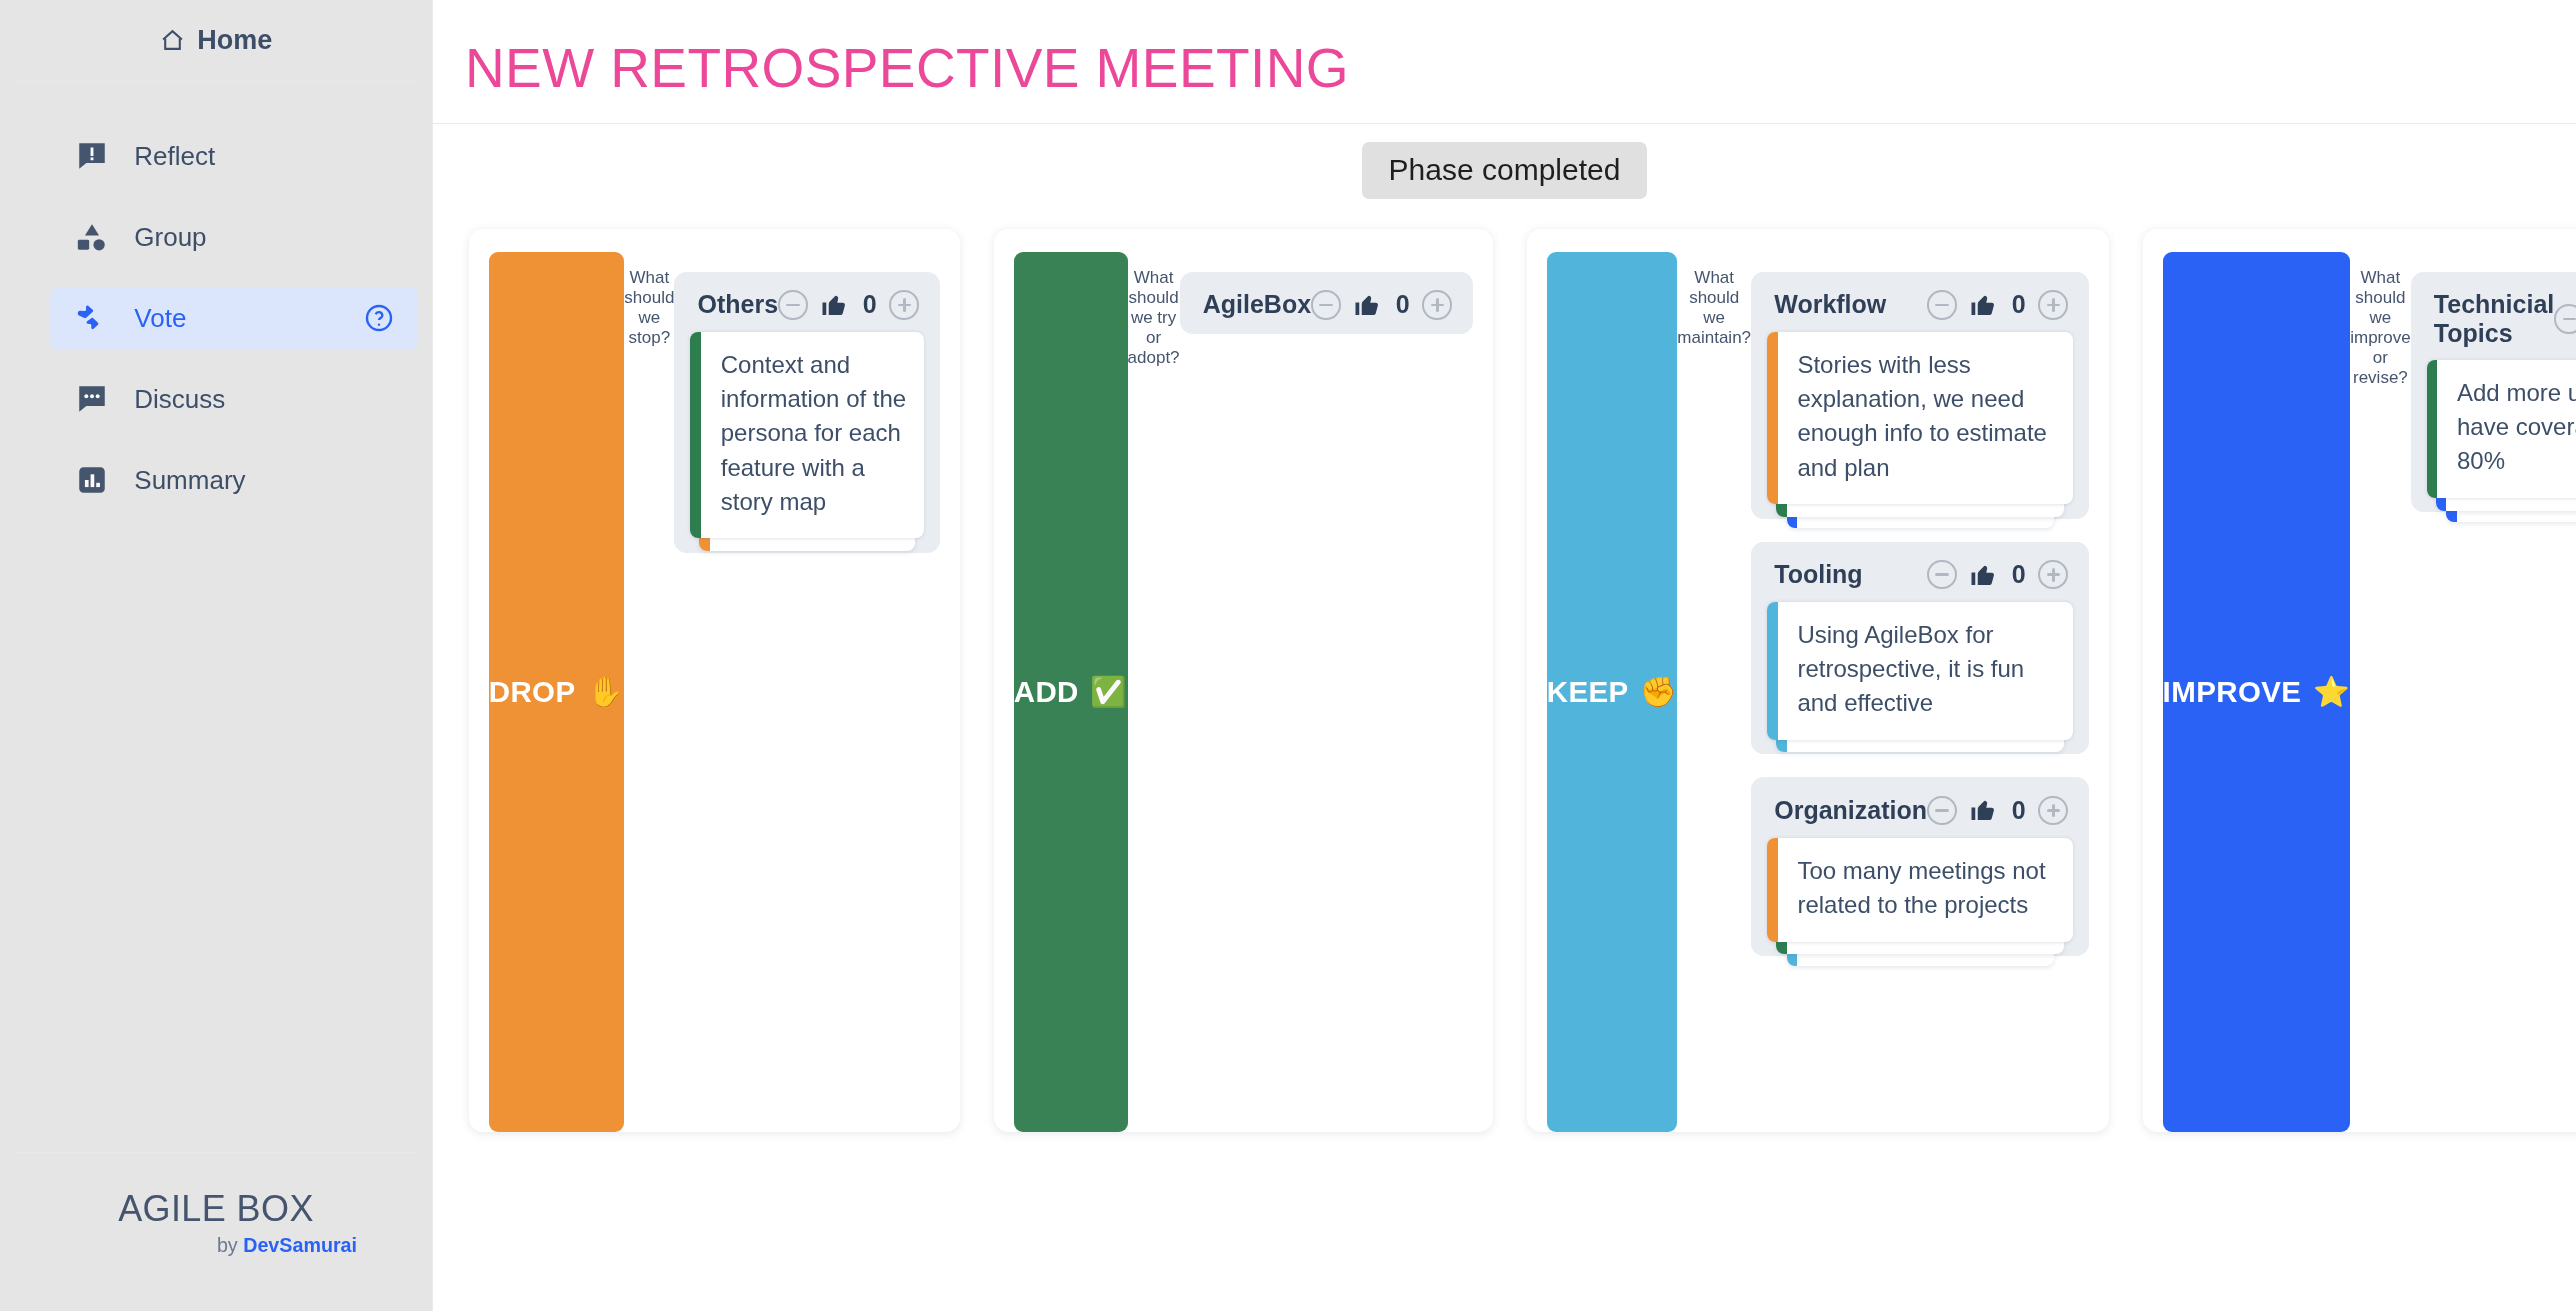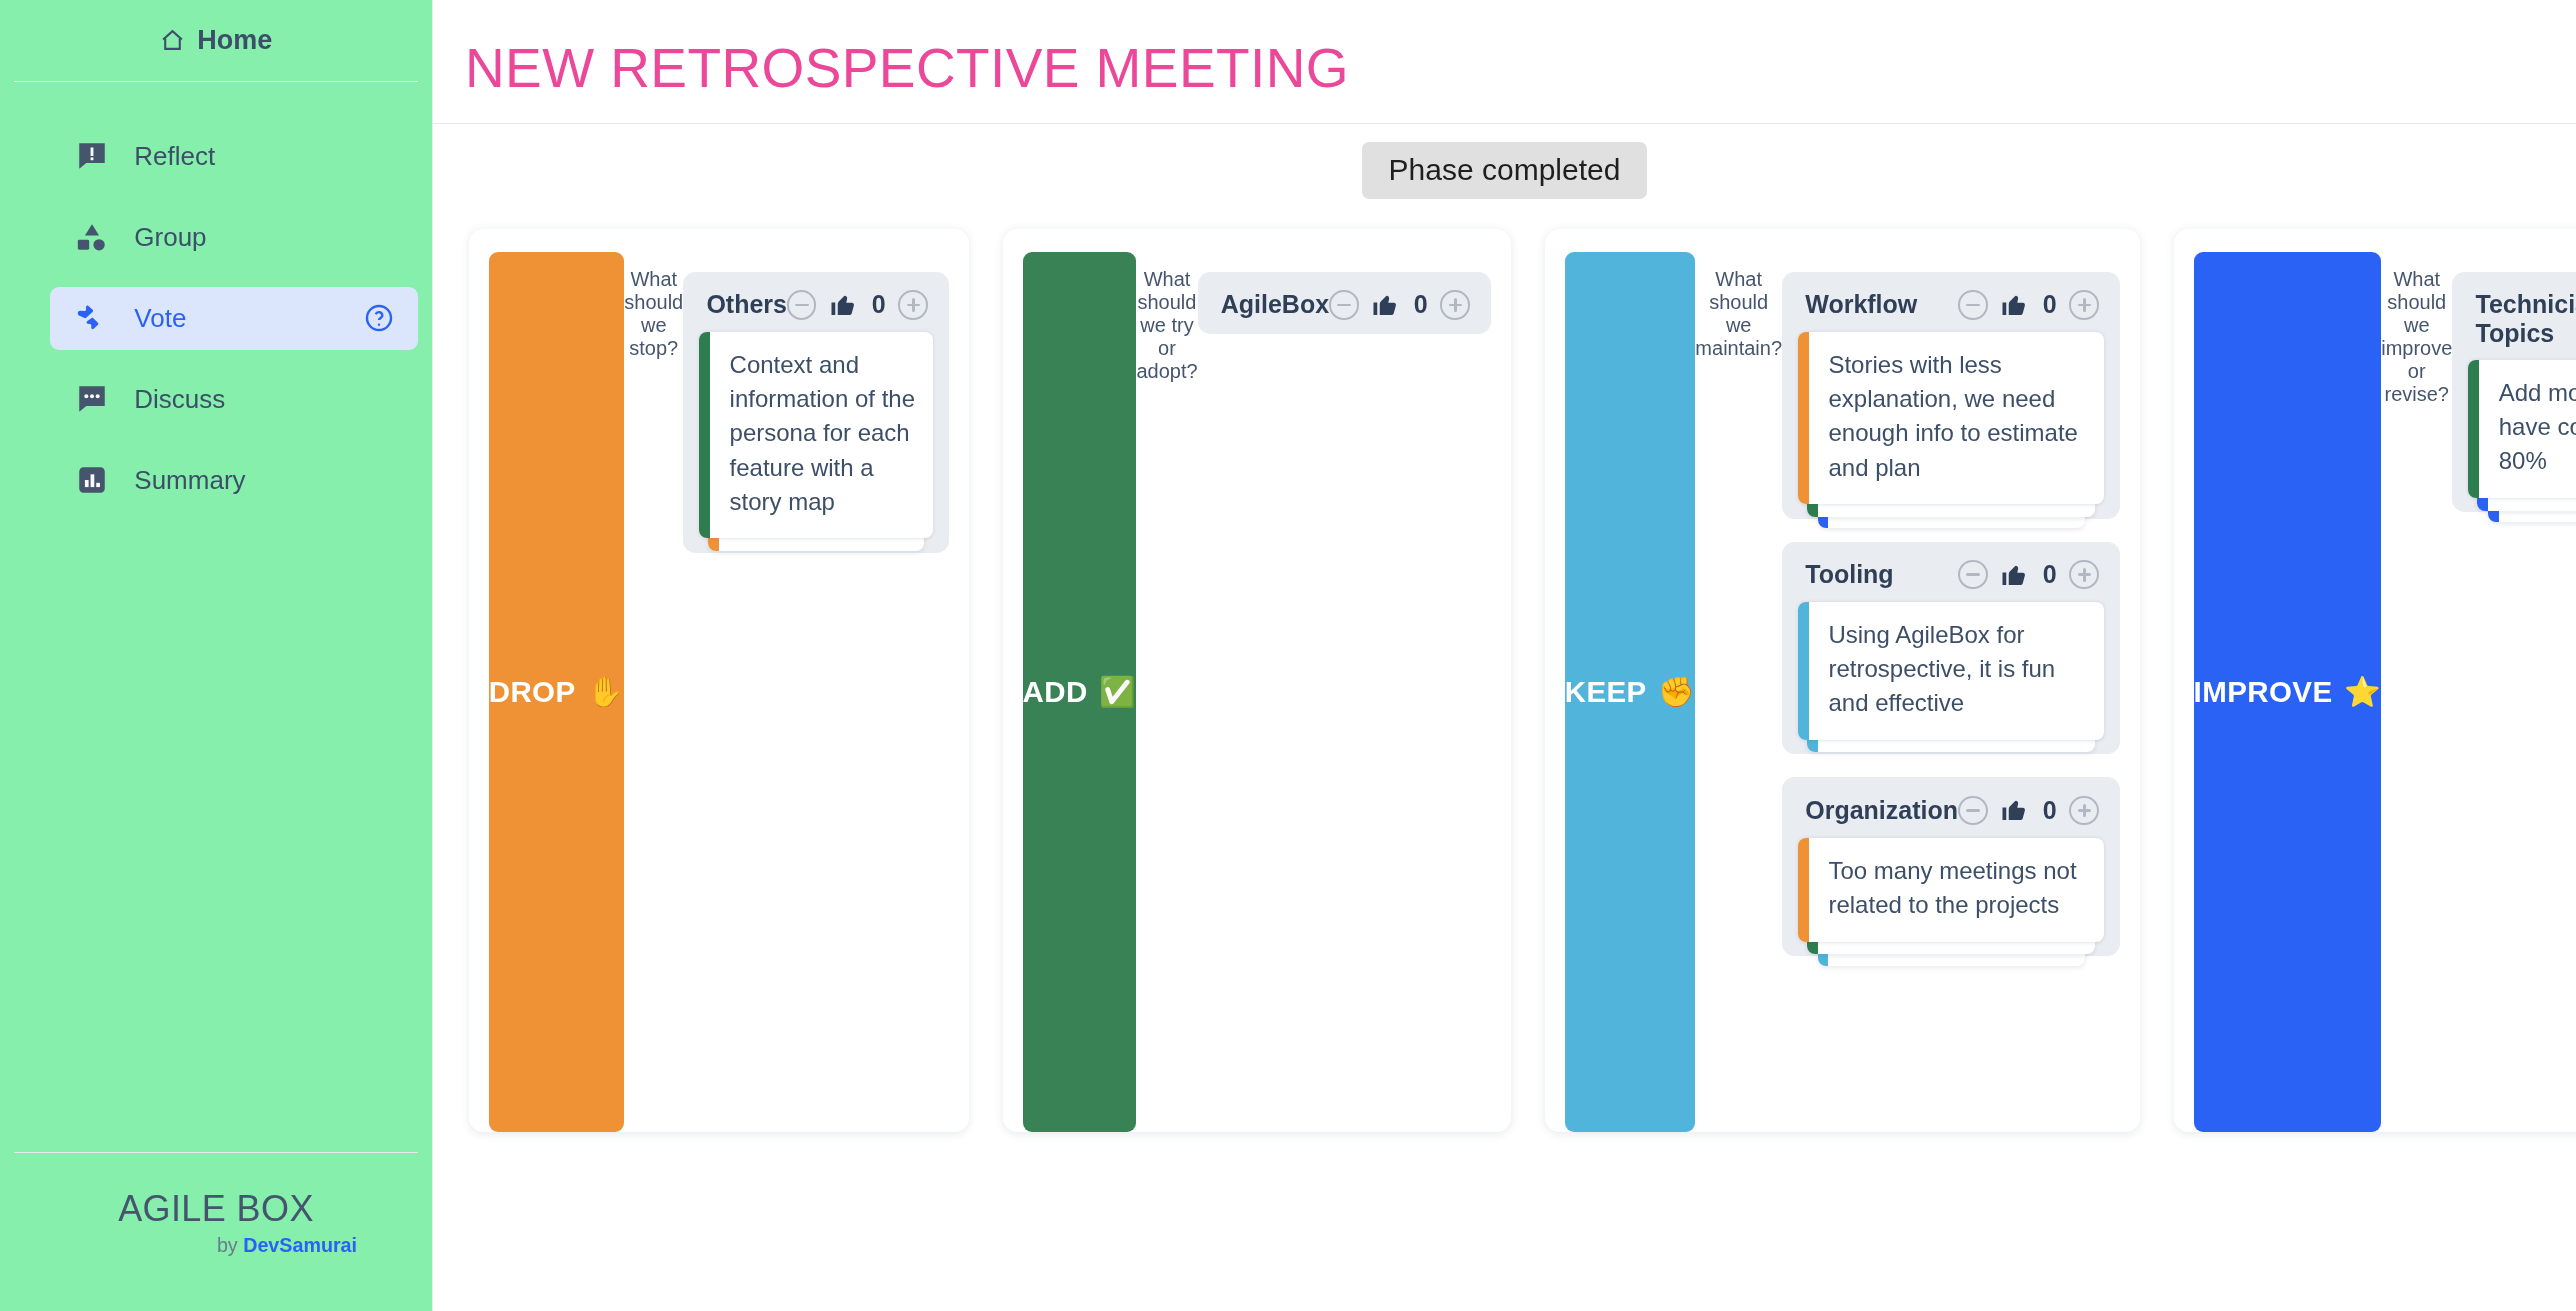--- a/index.html
+++ b/index.html
@@ -7,21 +7,21 @@
     width: 2576px; height: 1311px;
     font-family: "Liberation Sans", sans-serif;
     background: #ffffff;
     overflow: hidden;
   }
   #app { display: flex; width: 2576px; height: 1311px; }
 
   
   #sidebar {
     width: 433px; flex: 0 0 433px; height: 1311px;
-    background: #86efac;
+    background: #e5e5e5;
     border-right: 0.9px solid #e8ebef;
     display: flex; flex-direction: column;
   }
   .home-row {
     height: 81px; display: flex; align-items: center; justify-content: center;
     gap: 12.5px; color: #3d4f68; font-size: 27px; font-weight: 700;
   }
   .home-row svg { display: block; }
   .sb-divider { height: 0.9px; background: #e6eaee; margin: 0 14.3px; }
   .nav { padding: 43px 14.3px 0 14.3px; display: flex; flex-direction: column; gap: 18px; margin-left: 36px; }
@@ -69,21 +69,21 @@
     flex: 1 1 0; background: #ffffff; border-radius: 14.3px;
     box-shadow: 0 1.8px 9px rgba(70,85,110,.13);
     padding: 23px 19.7px 0 19.7px; height: 903px;
     display: flex; flex-direction: row; position: relative;
   }
   .col-head {
     border-radius: 9px; text-align: center; color: #fff;
     font-size: 29.5px; font-weight: 700; letter-spacing: 0.4px;
     padding: 17px 0; display: flex; align-items: center; justify-content: center; gap: 11.6px;
   }
-  .col-sub { text-align: center; color: #46556e; font-size: 20px; margin-top: 16px; }
+  .col-sub { text-align: center; color: #46556e; font-size: 17px; margin-top: 16px; }
   .col-body { margin-top: 19.7px; display: flex; flex-direction: column; gap: 23px; }
 
   
   .group {
     background: #e9ecf1; border-radius: 12.5px; padding: 18px 16px 14.3px 16px;
     position: relative;
   }
   .group-head { display: flex; align-items: center; justify-content: space-between; padding: 0 5.4px 0 7.2px; }
   .group-title { color: #2f3f57; font-size: 25px; font-weight: 700; }
   .votes { display: flex; align-items: center; gap: 12.5px; }

